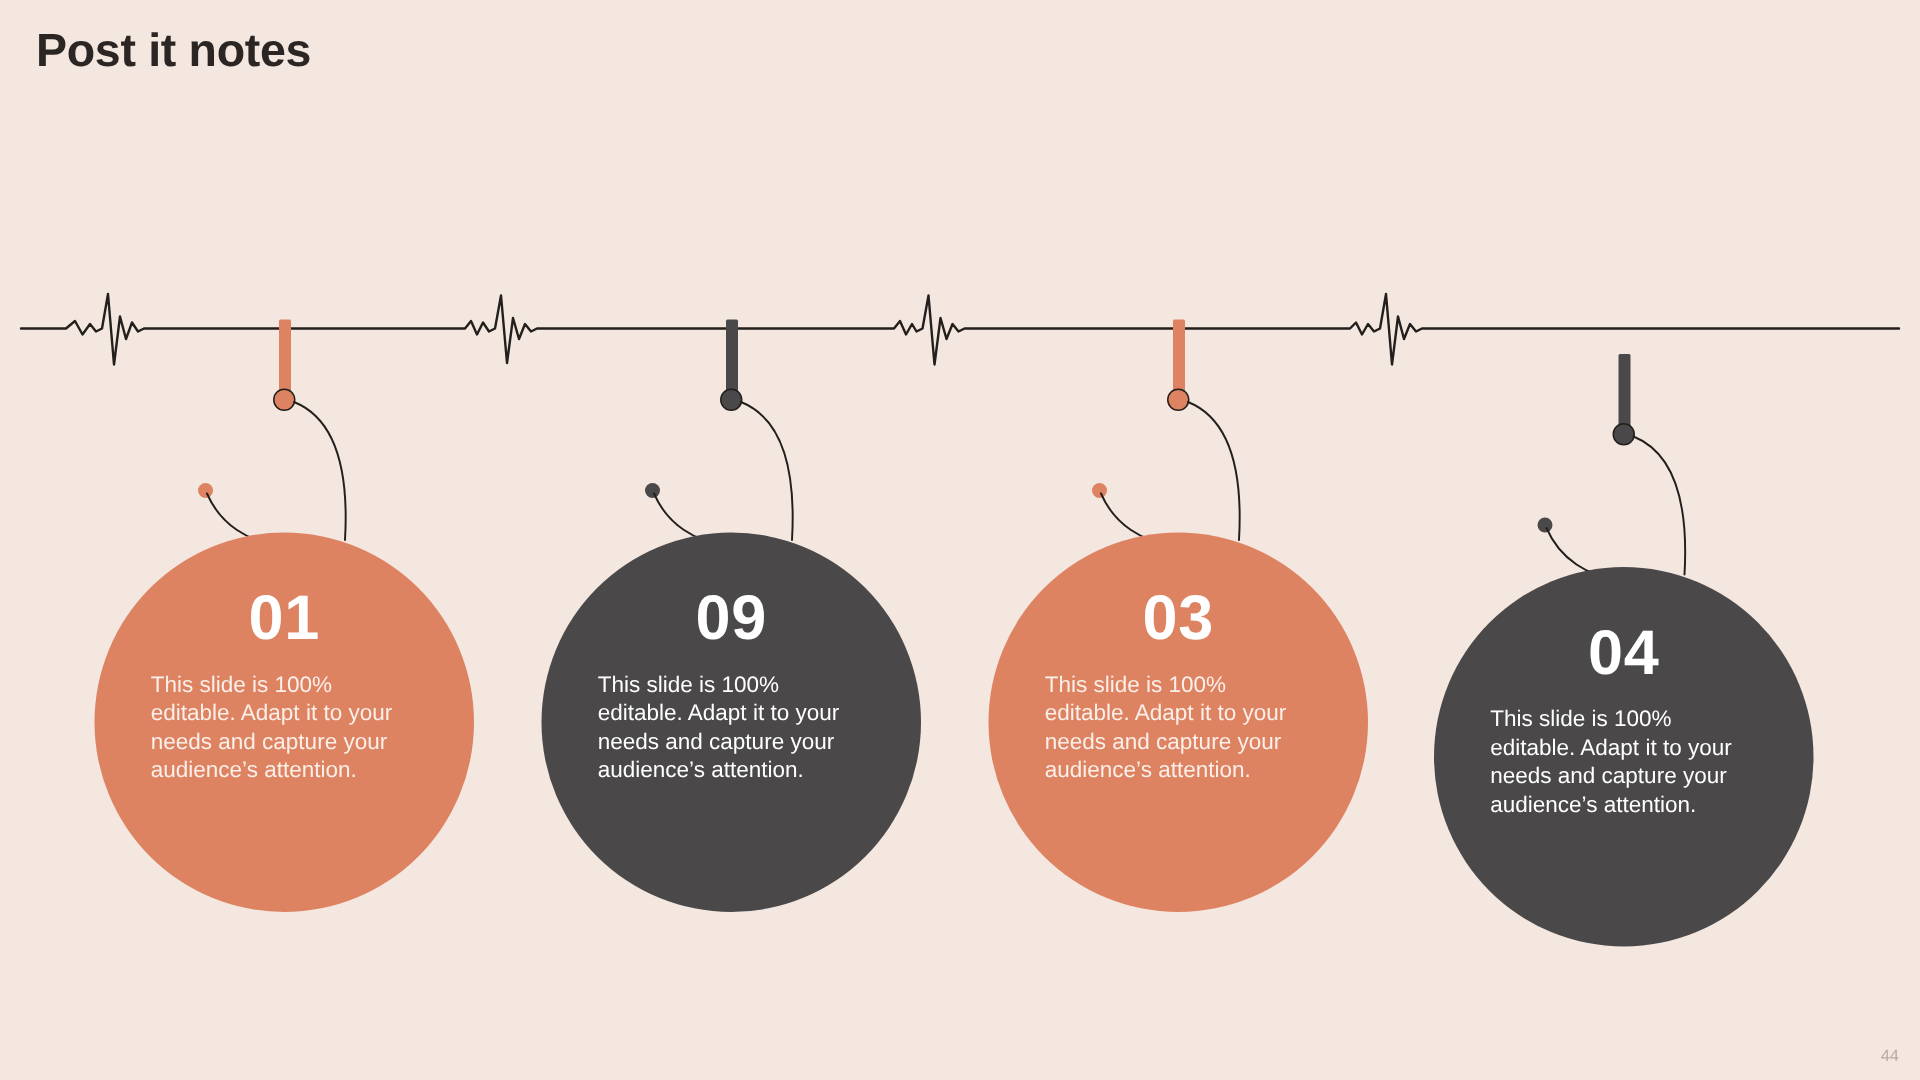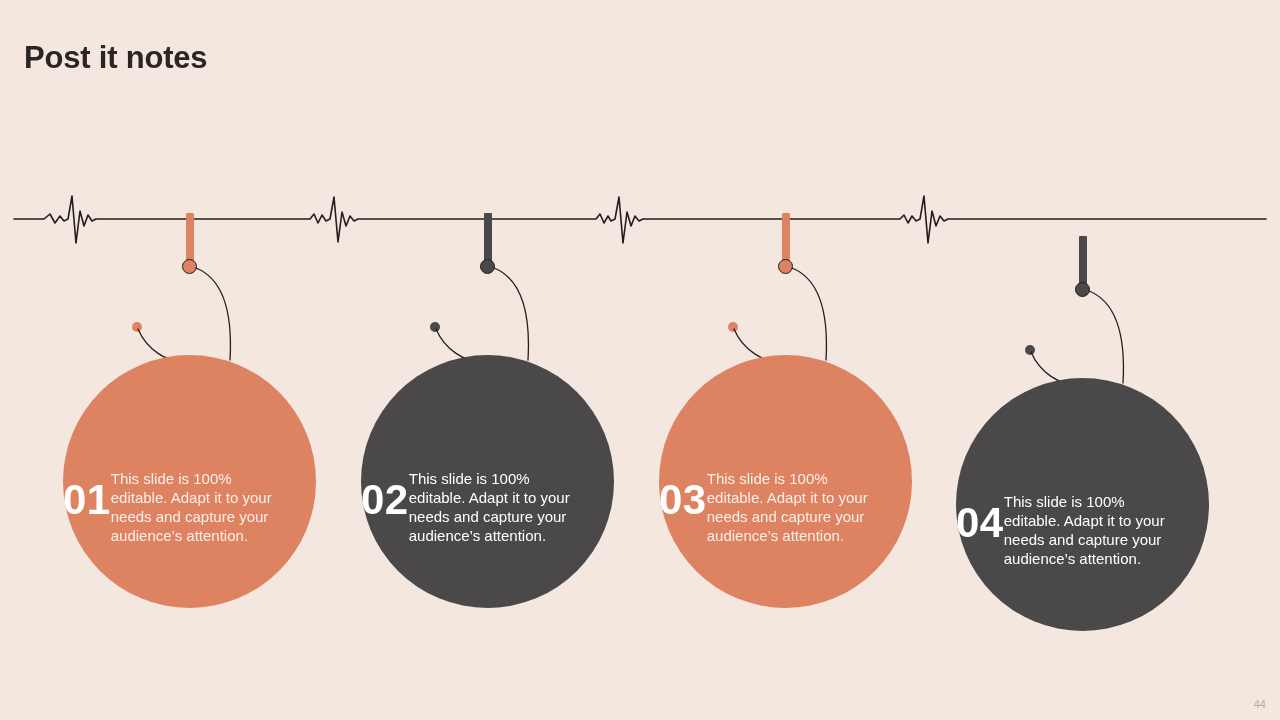--- a/index.html
+++ b/index.html
@@ -22,21 +22,20 @@
   #slide-title {
     position: absolute;
     left: 24px;
     top: 16px;
     font-family: "Liberation Sans Narrow", "Liberation Sans", sans-serif;
     font-size: 31px;
     font-weight: bold;
     letter-spacing: -0.2px;
     color: #2B2624;
     white-space: nowrap;
-    margin-top: 24px;
   }
   #ecg-layer {
     position: absolute;
     left: 0;
     top: 0;
     width: 1280px;
     height: 720px;
     pointer-events: none;
   }
   .hanger {
@@ -89,21 +88,21 @@
     overflow: visible;
   }
   .bubble {
     position: absolute;
     top: 355px;
     left: 20px;
     width: 253px;
     height: 253px;
     border-radius: 50%;
     display: flex;
-    flex-direction: row;
+    flex-direction: column;
     align-items: center;
     justify-content: flex-start;
     box-sizing: border-box;
     padding-top: 36px;
   }
   .bubble-number {
     font-family: "Liberation Sans Narrow", "Liberation Sans", sans-serif;
     font-size: 42px;
     font-weight: bold;
     line-height: 1;
@@ -171,21 +170,21 @@
     <div class="pin-ring" style="background:#4A4849;"></div>
     <div class="side-dot" style="background:#4A4849;"></div>
     <svg class="wire" viewBox="0 0 300 720">
       <g fill="none" stroke="#231F1D" stroke-width="1.3" stroke-linecap="round">
         <path d="M153,268 C178,278 190,308 187,360"></path>
         <path d="M95,329 C104,350 124,362 141,362"></path>
       </g>
     </svg>
     <div class="white-dot"></div>
     <div class="bubble dark" style="background:#4A4849;">
-      <div class="bubble-number">02</div>
+      <div class="bubble-number">09</div>
       <div class="bubble-text">This slide is 100% editable. Adapt it to your needs and capture your audience’s attention.</div>
     </div>
   </div>
 
   <div class="hanger" style="left:639px;">
     <div class="drop-bar" style="background:#DE8362;"></div>
     <div class="pin-ring" style="background:#DE8362;"></div>
     <div class="side-dot" style="background:#DE8362;"></div>
     <svg class="wire" viewBox="0 0 300 720">
       <g fill="none" stroke="#231F1D" stroke-width="1.3" stroke-linecap="round">

